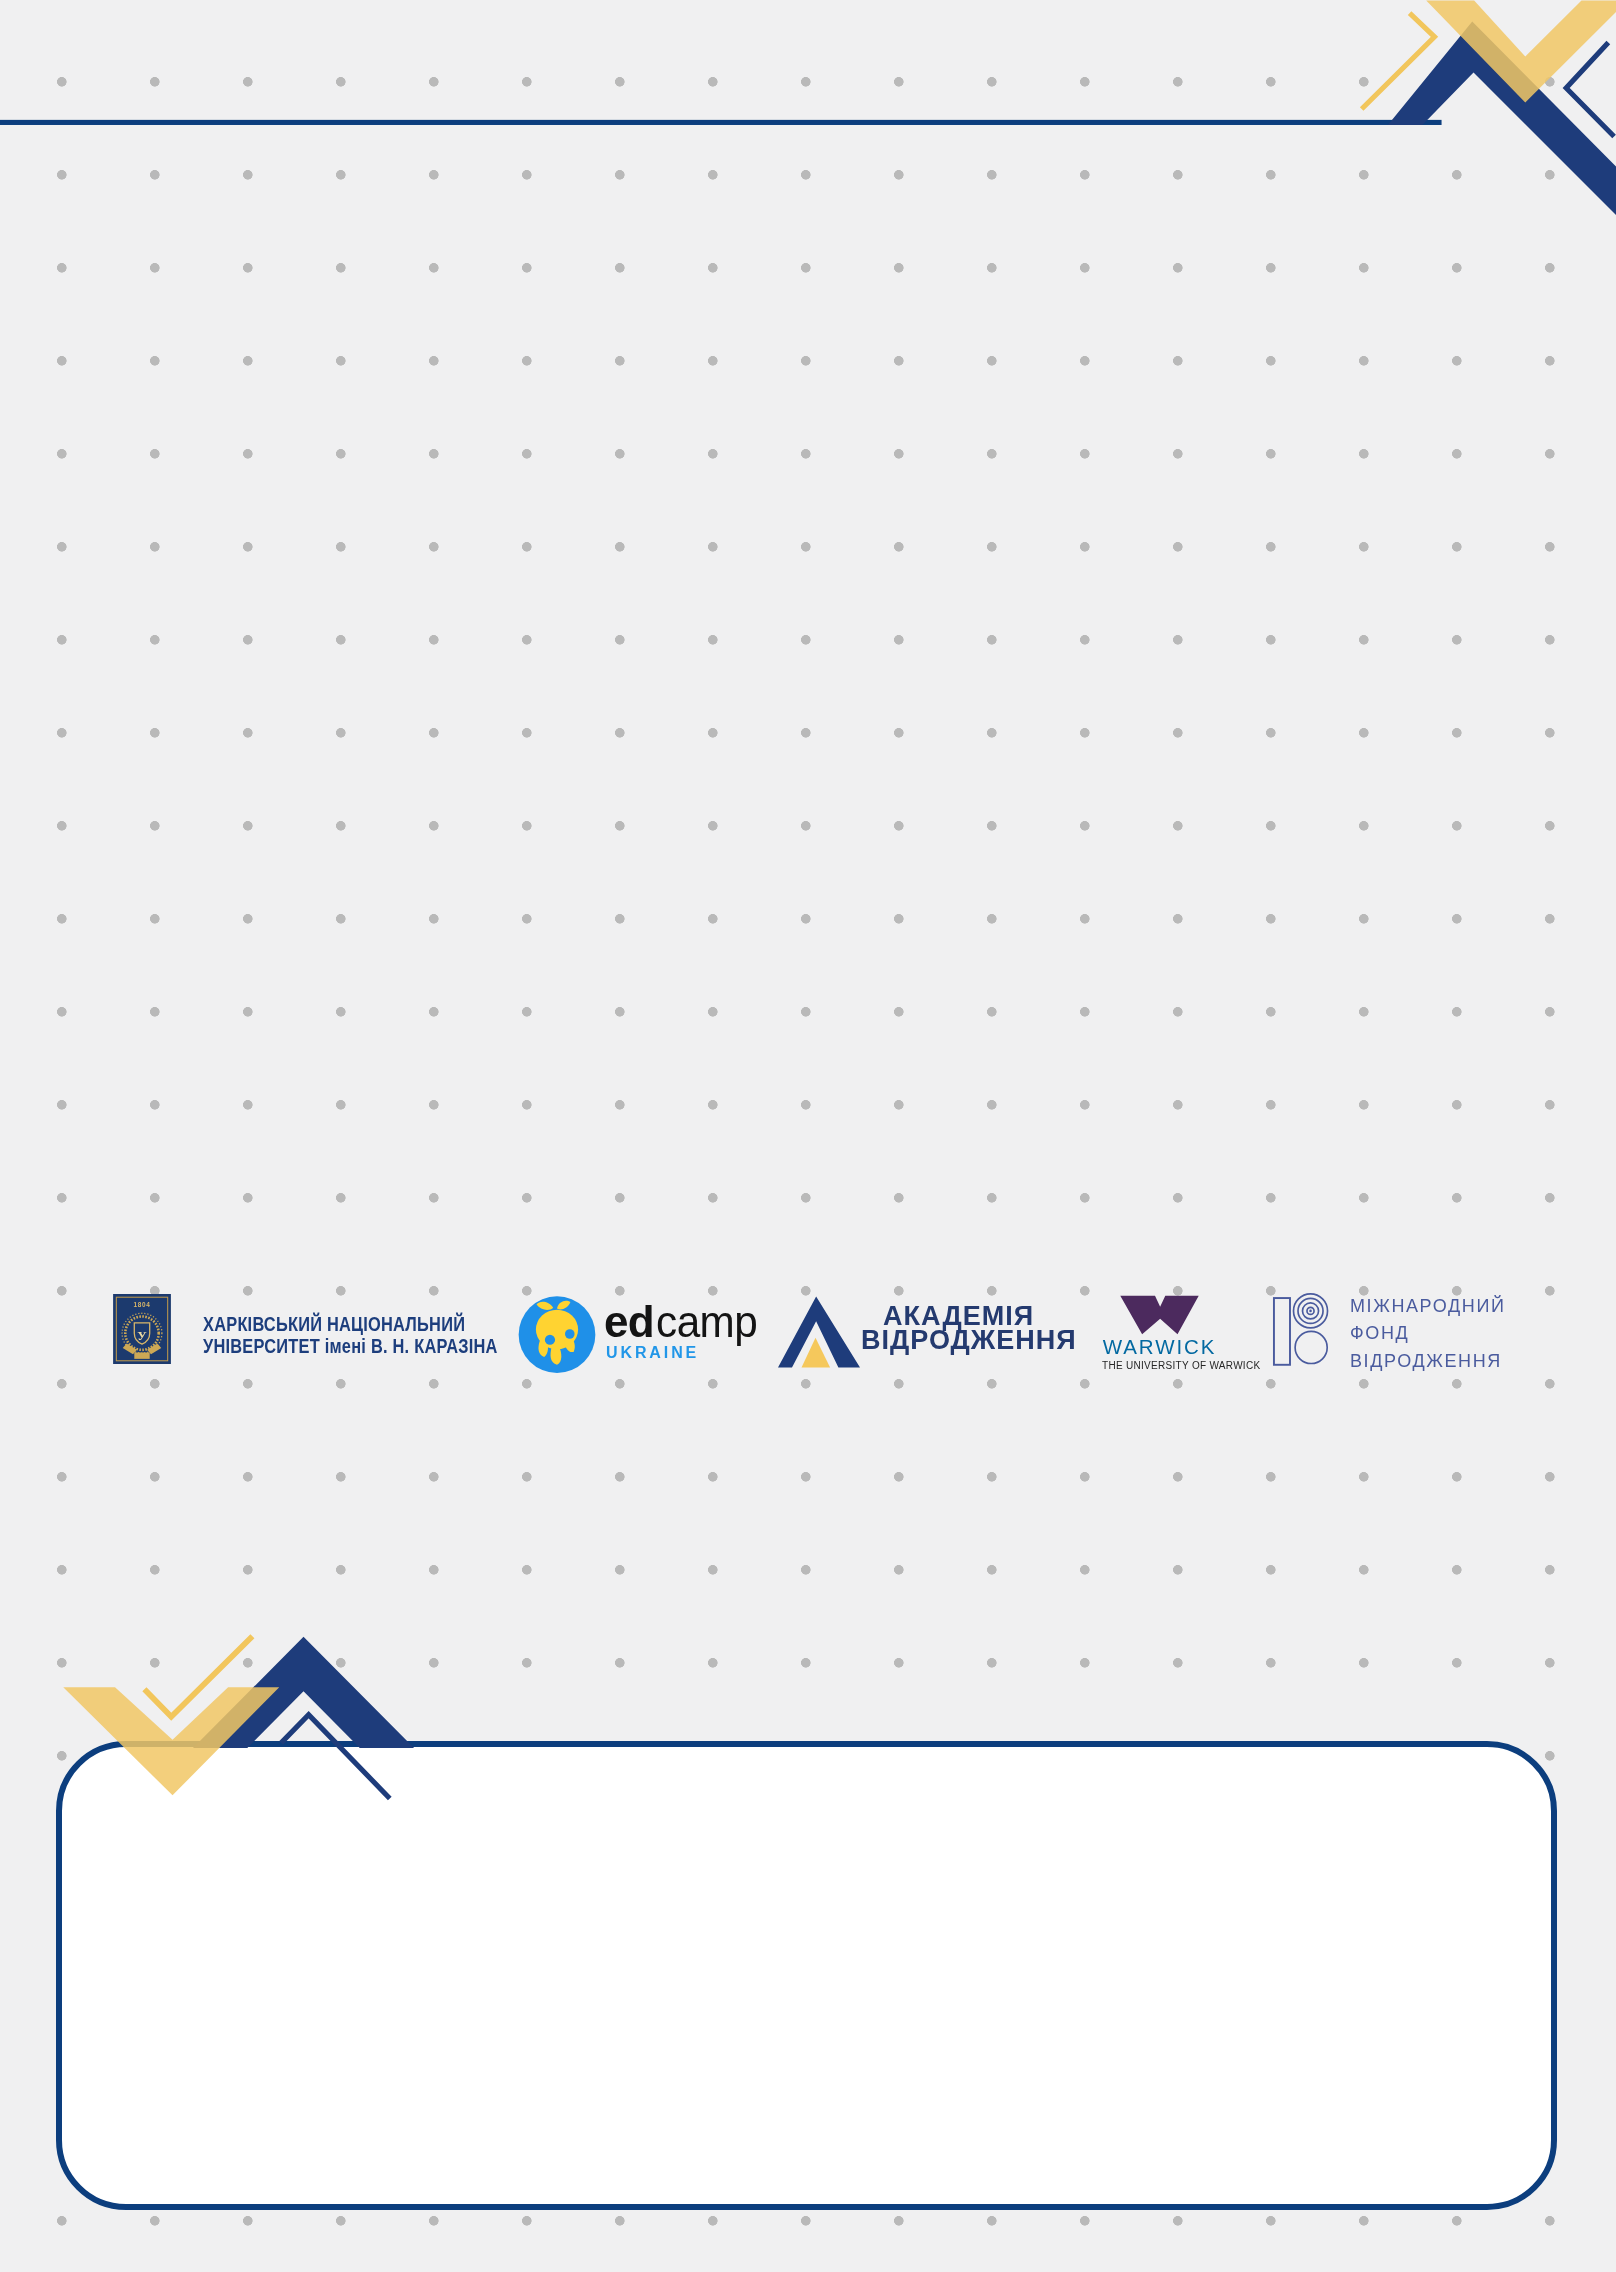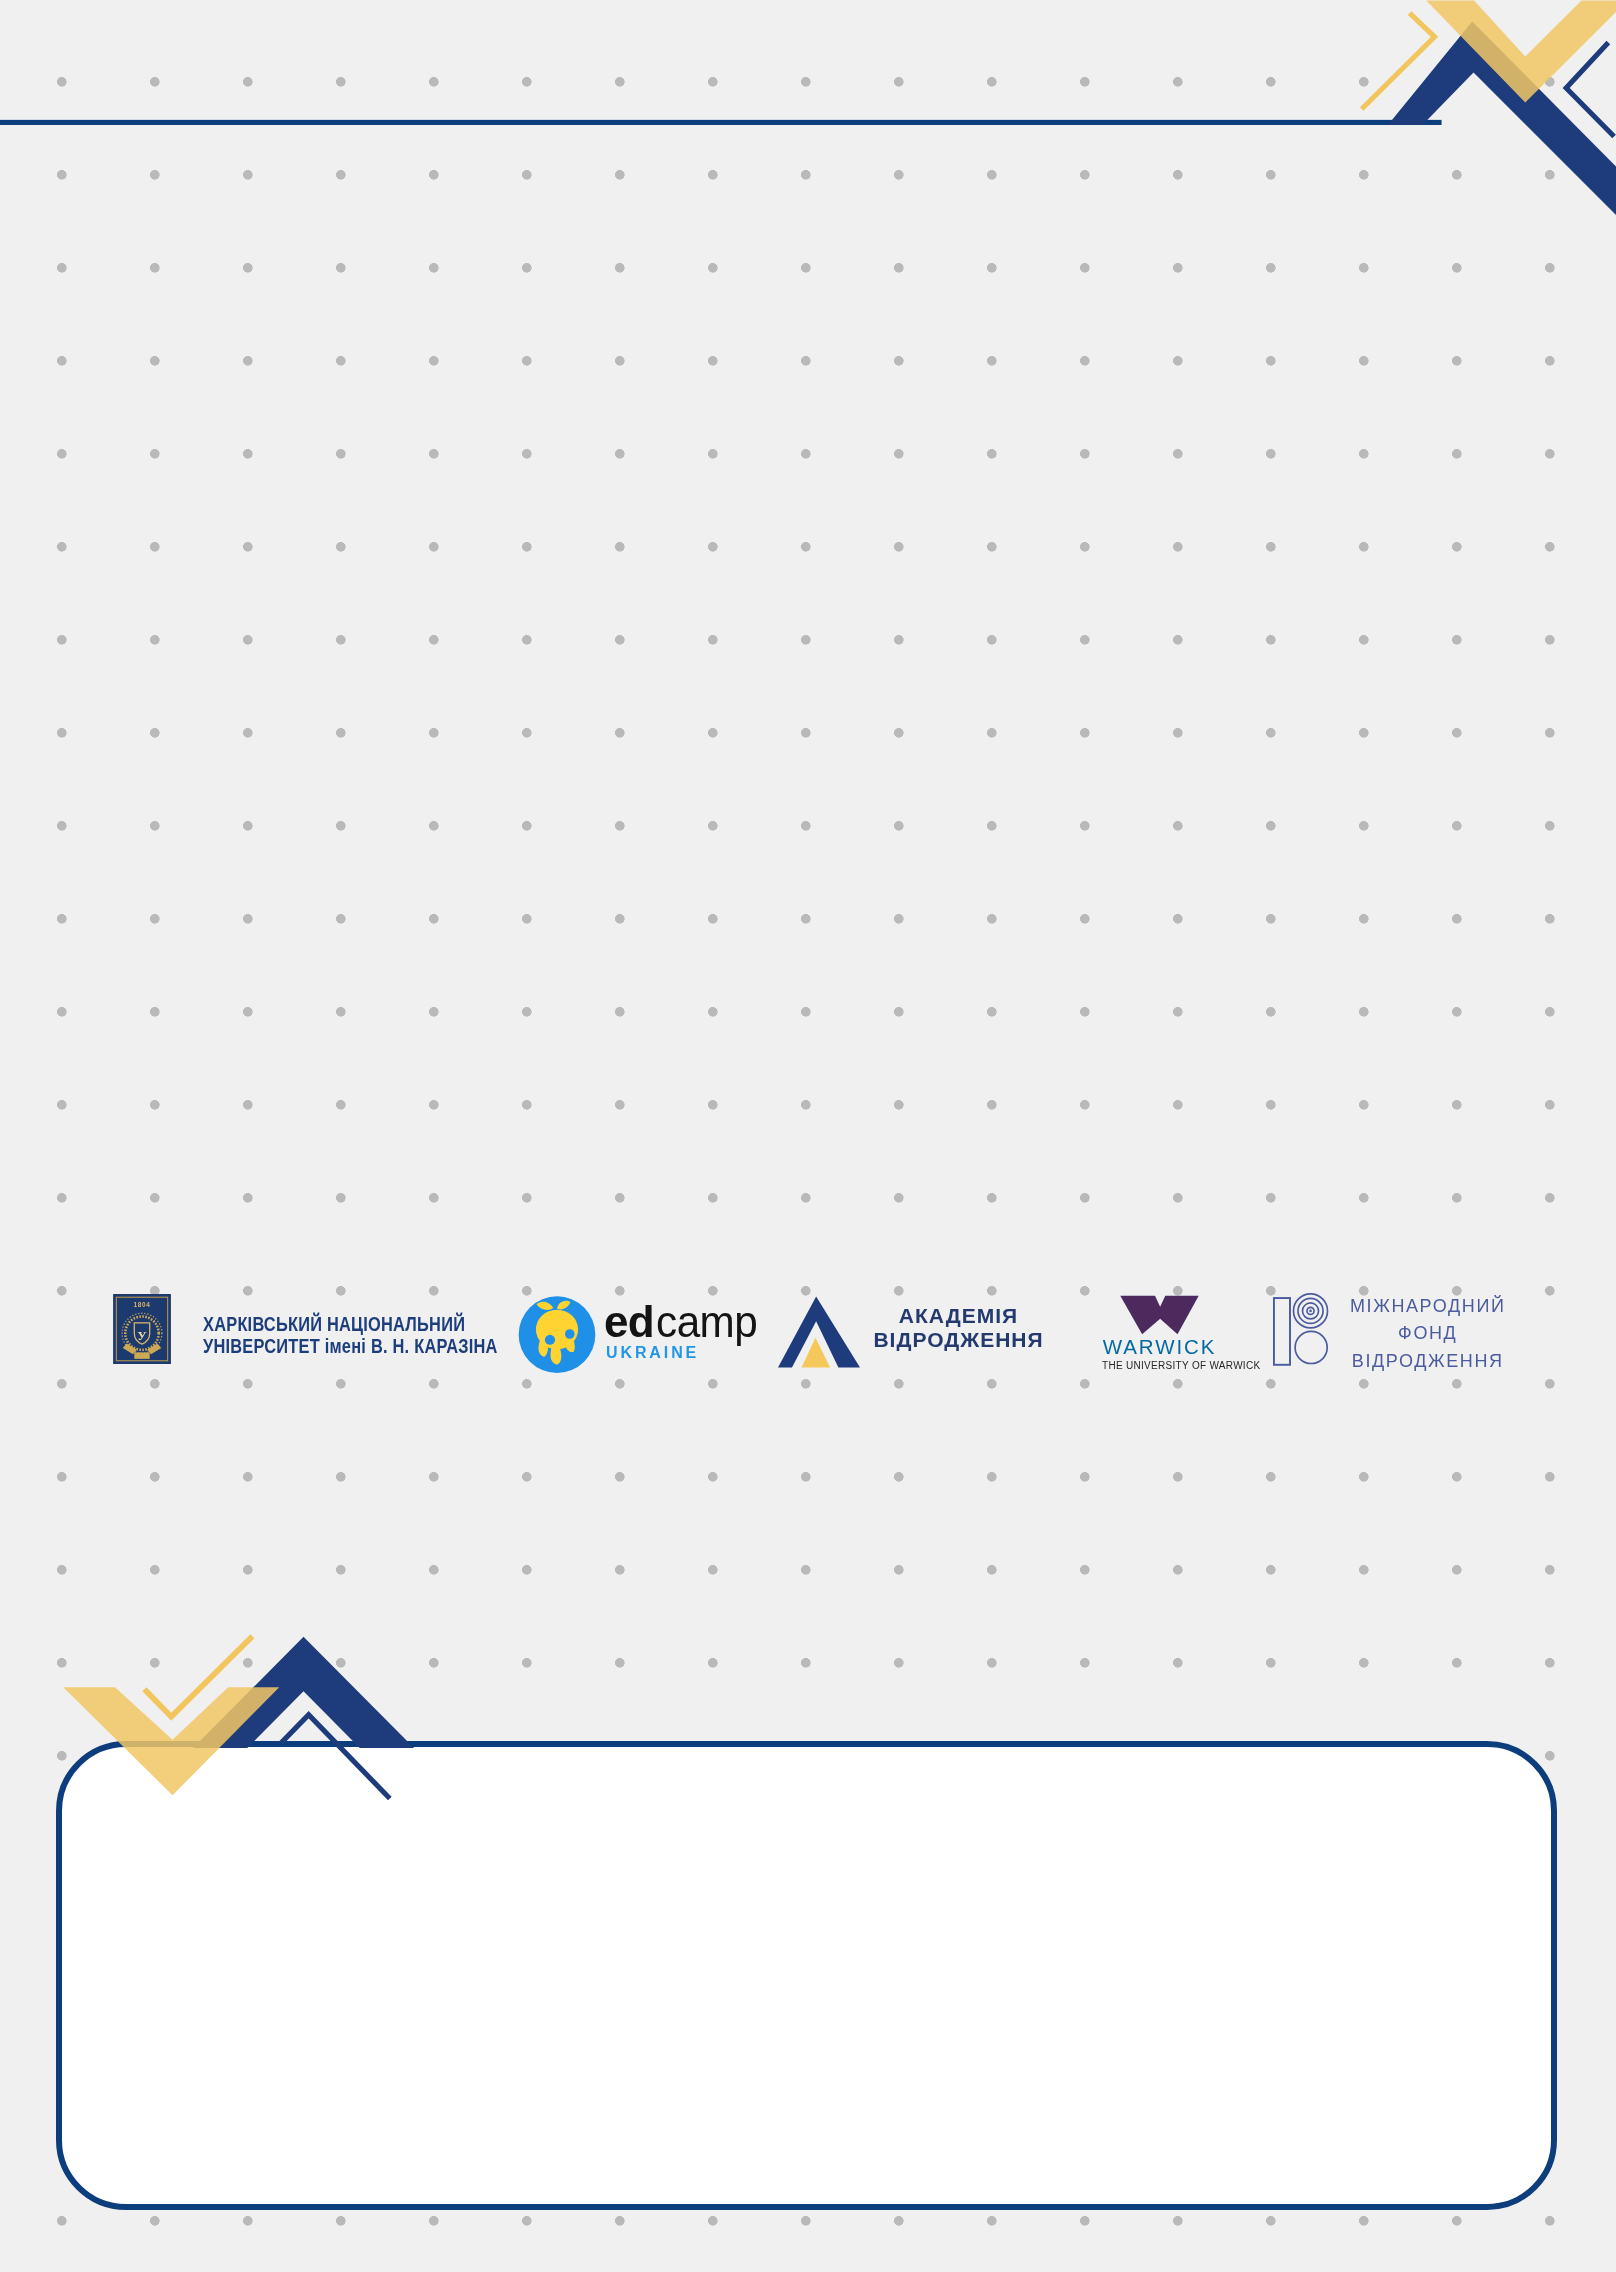--- a/index.html
+++ b/index.html
@@ -52,38 +52,38 @@
   .edcamp .country{
     position:absolute;left:88px;top:49px;
     font-weight:700;font-size:16px;letter-spacing:2.9px;
     color:#2196e8;white-space:nowrap;
   }
   
   .academy{left:778px;top:1296px;width:281px;height:73px;}
   .academy .name{
     position:absolute;left:83px;top:8.3px;width:195px;
     text-align:center;
-    font-weight:700;font-size:21px;line-height:24px;
+    font-weight:700;font-size:27px;line-height:24px;
     letter-spacing:1px;color:#243a6f;white-space:nowrap;
   }
   
   .warwick{left:1102px;top:1294px;width:115px;height:83px;}
   .warwick svg{left:16.6px;top:0.6px;}
   .warwick .name{
     position:absolute;left:0;top:42px;width:115px;text-align:center;
     font-weight:400;font-size:20.5px;line-height:22px;
     letter-spacing:1.9px;color:#0369a1;
   }
   .warwick .tagline{
     position:absolute;left:0;top:66px;width:115px;text-align:center;
     font-weight:400;font-size:10px;letter-spacing:0.3px;color:#262626;
     white-space:nowrap;
   }
   
-  .irf{left:1272px;top:1291px;width:268px;height:80px;text-align:center;}
+  .irf{left:1272px;top:1291px;width:268px;height:80px;}
   .irf .name{
     position:absolute;left:78px;top:1.9px;
     font-weight:400;font-size:18px;line-height:27.5px;
     letter-spacing:1.6px;color:#4a5b9e;white-space:nowrap;
   }
 </style>
 </head>
 <body>
 
 <div class="page">

